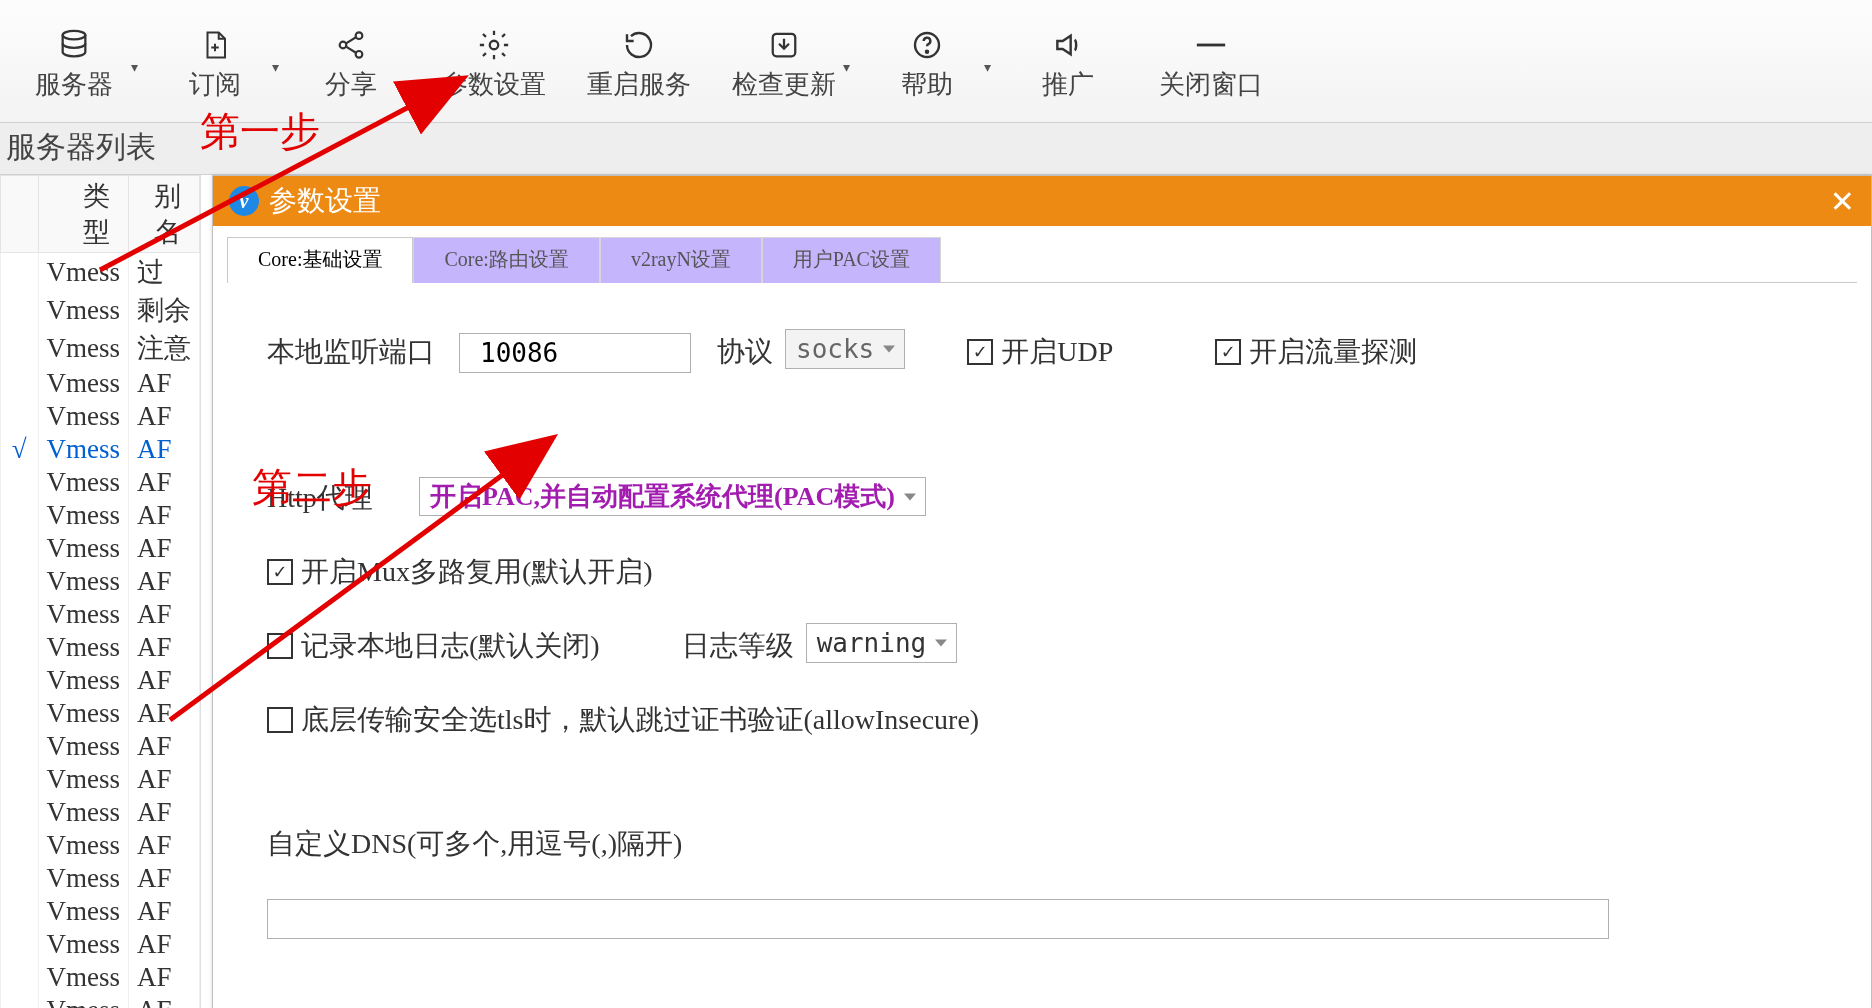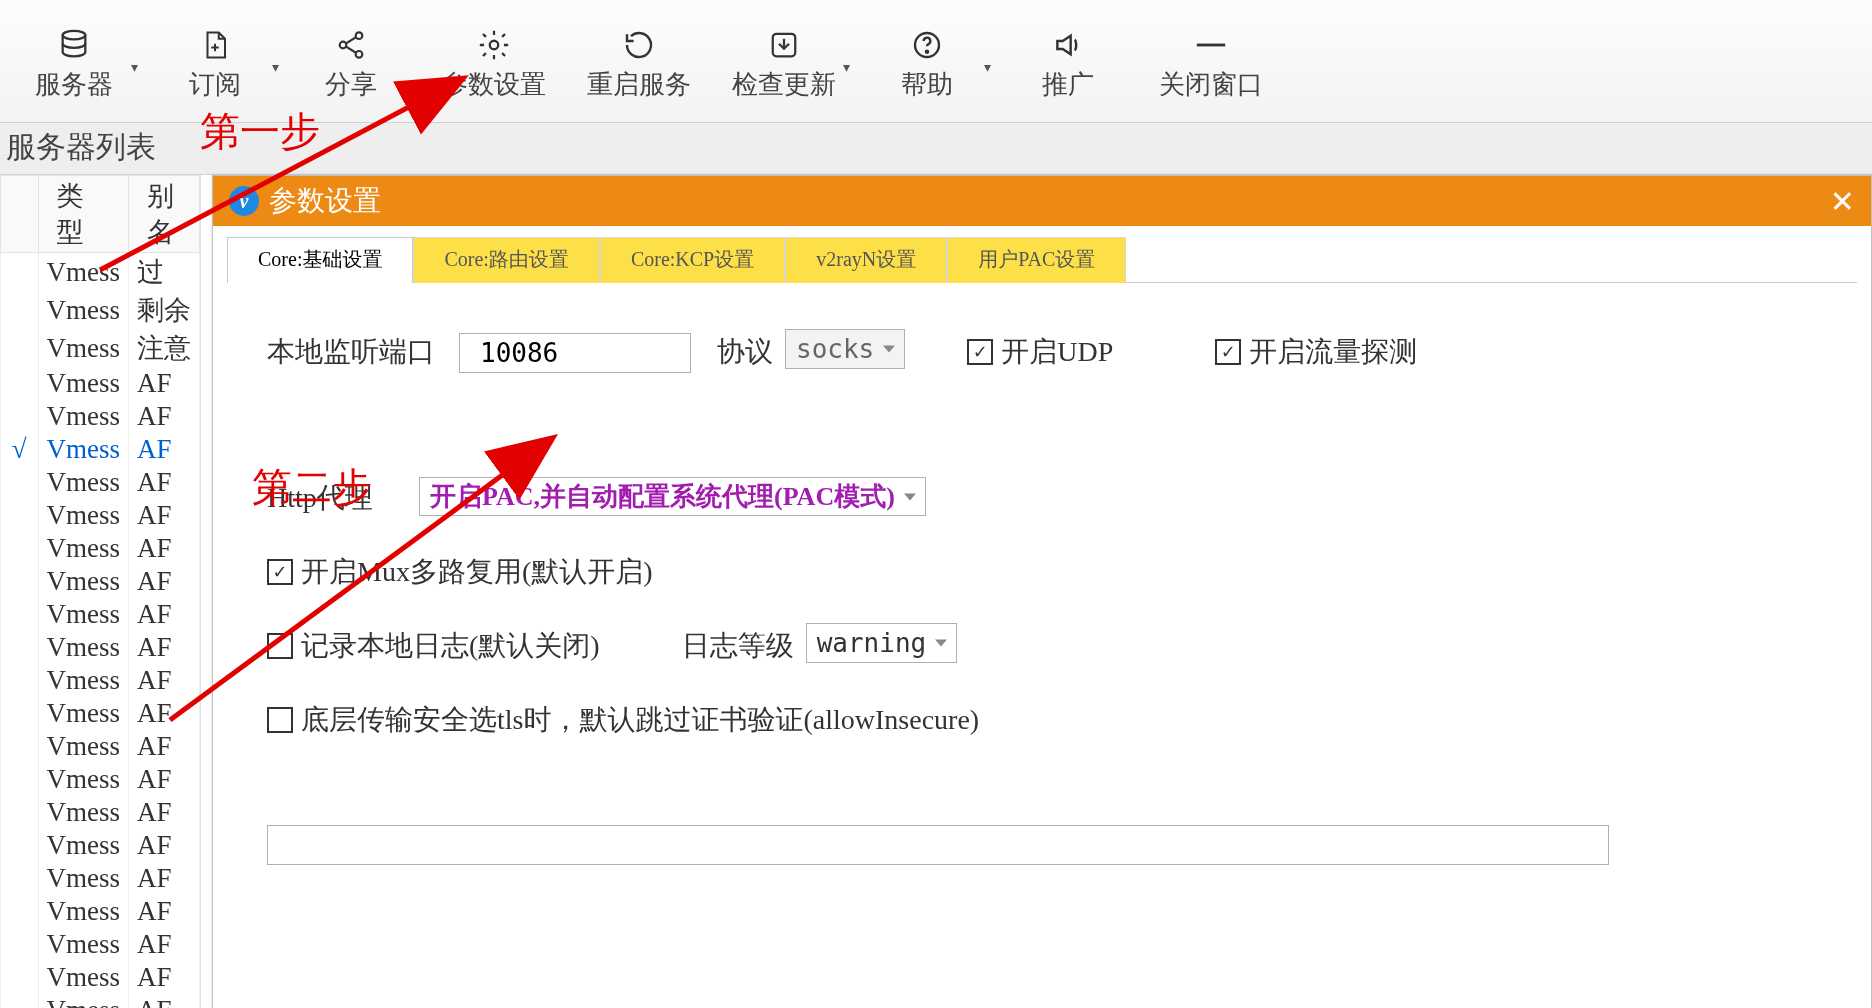--- a/index.html
+++ b/index.html
@@ -76,21 +76,21 @@
   .srv-table {
     width: 200px;
     border-right: 1px solid #e0e0e0;
     font-size: 27px;
   }
   .srv-table table { border-collapse: collapse; width: 100%; }
   .srv-table th {
     background: #f9f9f9;
     border: 1px solid #e4e4e4;
     font-weight: normal;
-    text-align: left;
+    text-align: right;
     padding: 2px 18px;
     color: #333;
   }
   .srv-table td {
     border-left: 1px solid #f0f0f0;
     border-right: 1px solid #f0f0f0;
     padding: 1px 8px;
     color: #333;
     white-space: nowrap;
   }
@@ -124,21 +124,21 @@
   .tabs {
     display: flex;
     padding: 10px 14px 0 14px;
     gap: 0;
     font-size: 20px;
   }
   .tab {
     padding: 8px 30px 10px 30px;
     border: 1px solid #d6d6d6;
     border-bottom: none;
-    background: #fde047;
+    background: #c4b5fd;
     color: #555;
     position: relative;
     top: 1px;
   }
   .tab.active {
     background: #ffffff;
     color: #000000;
     border-color: #c9c9c9;
   }
   .tab-body {
@@ -462,21 +462,20 @@
       <span class="left">
         <span class="vicon">v</span>
         <span>参数设置</span>
       </span>
       <span class="xbtn">✕</span>
     </div>
 
     <div class="tabs" id="tabs">
         <div class="tab active">Core:基础设置</div>
         <div class="tab">Core:路由设置</div>
-        <div class="tab">Core:KCP设置</div>
         <div class="tab">v2rayN设置</div>
         <div class="tab">用户PAC设置</div>
       </div>
 
     <div class="tab-body">
 
       <div class="row">
         <span class="lbl-txt">本地监听端口</span>
         <input class="txt" value="10086" style="">
         <span style="margin-left:14px;">协议</span>
@@ -522,20 +521,23 @@
 
       <div class="row">
         <span class="chk">
           <span class="box"></span>
           <span>底层传输安全选tls时，默认跳过证书验证(allowInsecure)</span>
         </span>
       </div>
 
       <div style="height:50px"></div>
 
+      <div class="row">
+        <span>自定义DNS(可多个,用逗号(,)隔开)</span>
+      </div>
       <div class="row">
         <input class="txt" style="width: 1300px;">
       </div>
 
     </div>
   </div>
 </div>
 
 <span class="anno" style="left:200px; top:104px;">第一步</span>
 <span class="anno" style="left:252px; top:460px;">第二步</span>

